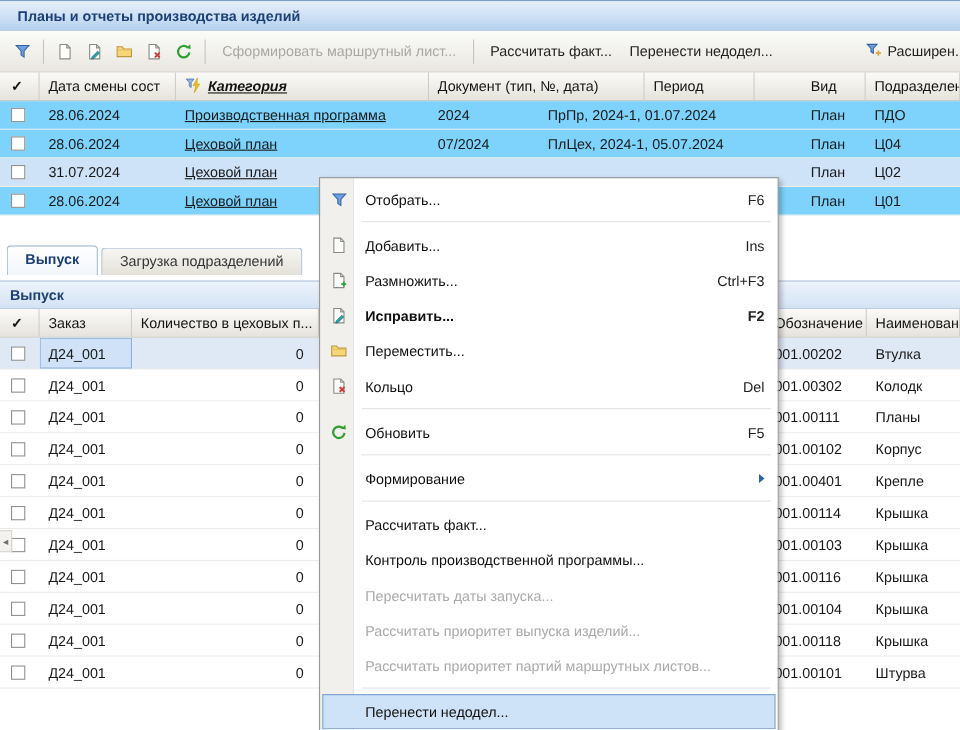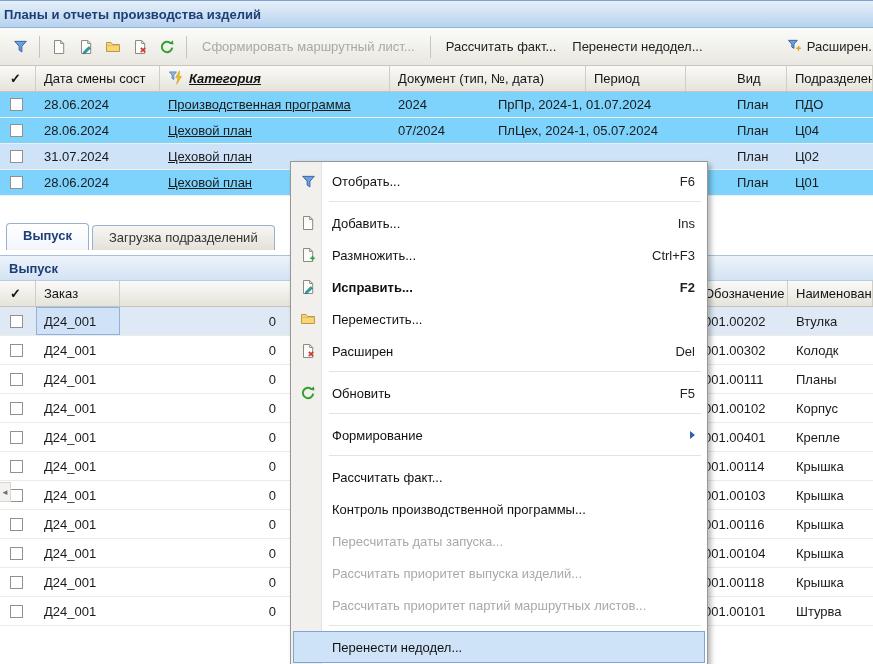--- a/index.html
+++ b/index.html
@@ -14,21 +14,21 @@
   }
   button { font: inherit; background: none; border: none; text-align: left; cursor: default; }
 
   
   .titlebar {
     height: 28px;
     background: linear-gradient(#e7f0fa, #b6d2ee);
     border-top: 1px solid #7aa3cf;
     border-bottom: 1px solid #8fb2d8;
     display: flex; align-items: center;
-    padding: 0 4px;
+    padding: 0 16px;
   }
   .titlebar .title { color: #1d3f76; font-weight: 700; }
 
   
   .toolbar {
     height: 38px;
     background: linear-gradient(#fbfbf9, #e9e7e0);
     border-bottom: 1px solid #c9c7bf;
     display: flex; align-items: center;
     padding: 0 8px;
@@ -284,20 +284,21 @@
 
 <div class="sec-header">
   <span class="sec-title">Выпуск</span>
 </div>
 
 <div class="thead">
   <div class="th w-check">
     <span class="check-glyph">✓</span>
   </div>
   <div class="th w2-order">Заказ</div>
+  <div class="th w2-qty">Количество в цеховых п...</div>
   <div class="th w2-gap"></div>
   <div class="th w2-desig">Обозначение</div>
   <div class="th w2-name">Наименование</div>
 </div>
 <div id="output-rows">
     <div class="row2 selected">
       <div class="cell cell-check w-check">
         <span class="cb"></span>
       </div>
       <div class="cell w2-order order-cell">Д24_001</div>
@@ -461,21 +462,21 @@
       <span class="mi-label">Переместить...</span>
     </div>
     <div class="menu-item">
       <span class="mi-icon">
         <svg width="16" height="16" viewBox="0 0 16 16">
           <path d="M3.5 1.5h6.2l3 3V14.5h-9.2z" fill="#fdfdfb" stroke="#8b8b84"></path>
           <path d="M9.7 1.5v3h3" fill="none" stroke="#8b8b84"></path>
           <path d="M8.8 8.8l4.4 4.4M13.2 8.8l-4.4 4.4" stroke="#d23b2f" stroke-width="1.7"></path>
         </svg>
       </span>
-      <span class="mi-label">Расширен</span>
+      <span class="mi-label">Кольцо</span>
       <span class="mi-short">Del</span>
     </div>
     <div class="menu-sep"></div>
     <div class="menu-item">
       <span class="mi-icon">
         <svg width="16" height="16" viewBox="0 0 16 16">
           <path d="M13.2 8.6a5.2 5.2 0 1 1-1.6-4.4" fill="none" stroke="#2da02d" stroke-width="2"></path>
           <path d="M13.9 1.2l.5 4.3-4.2-.8z" fill="#2da02d"></path>
         </svg>
       </span>

